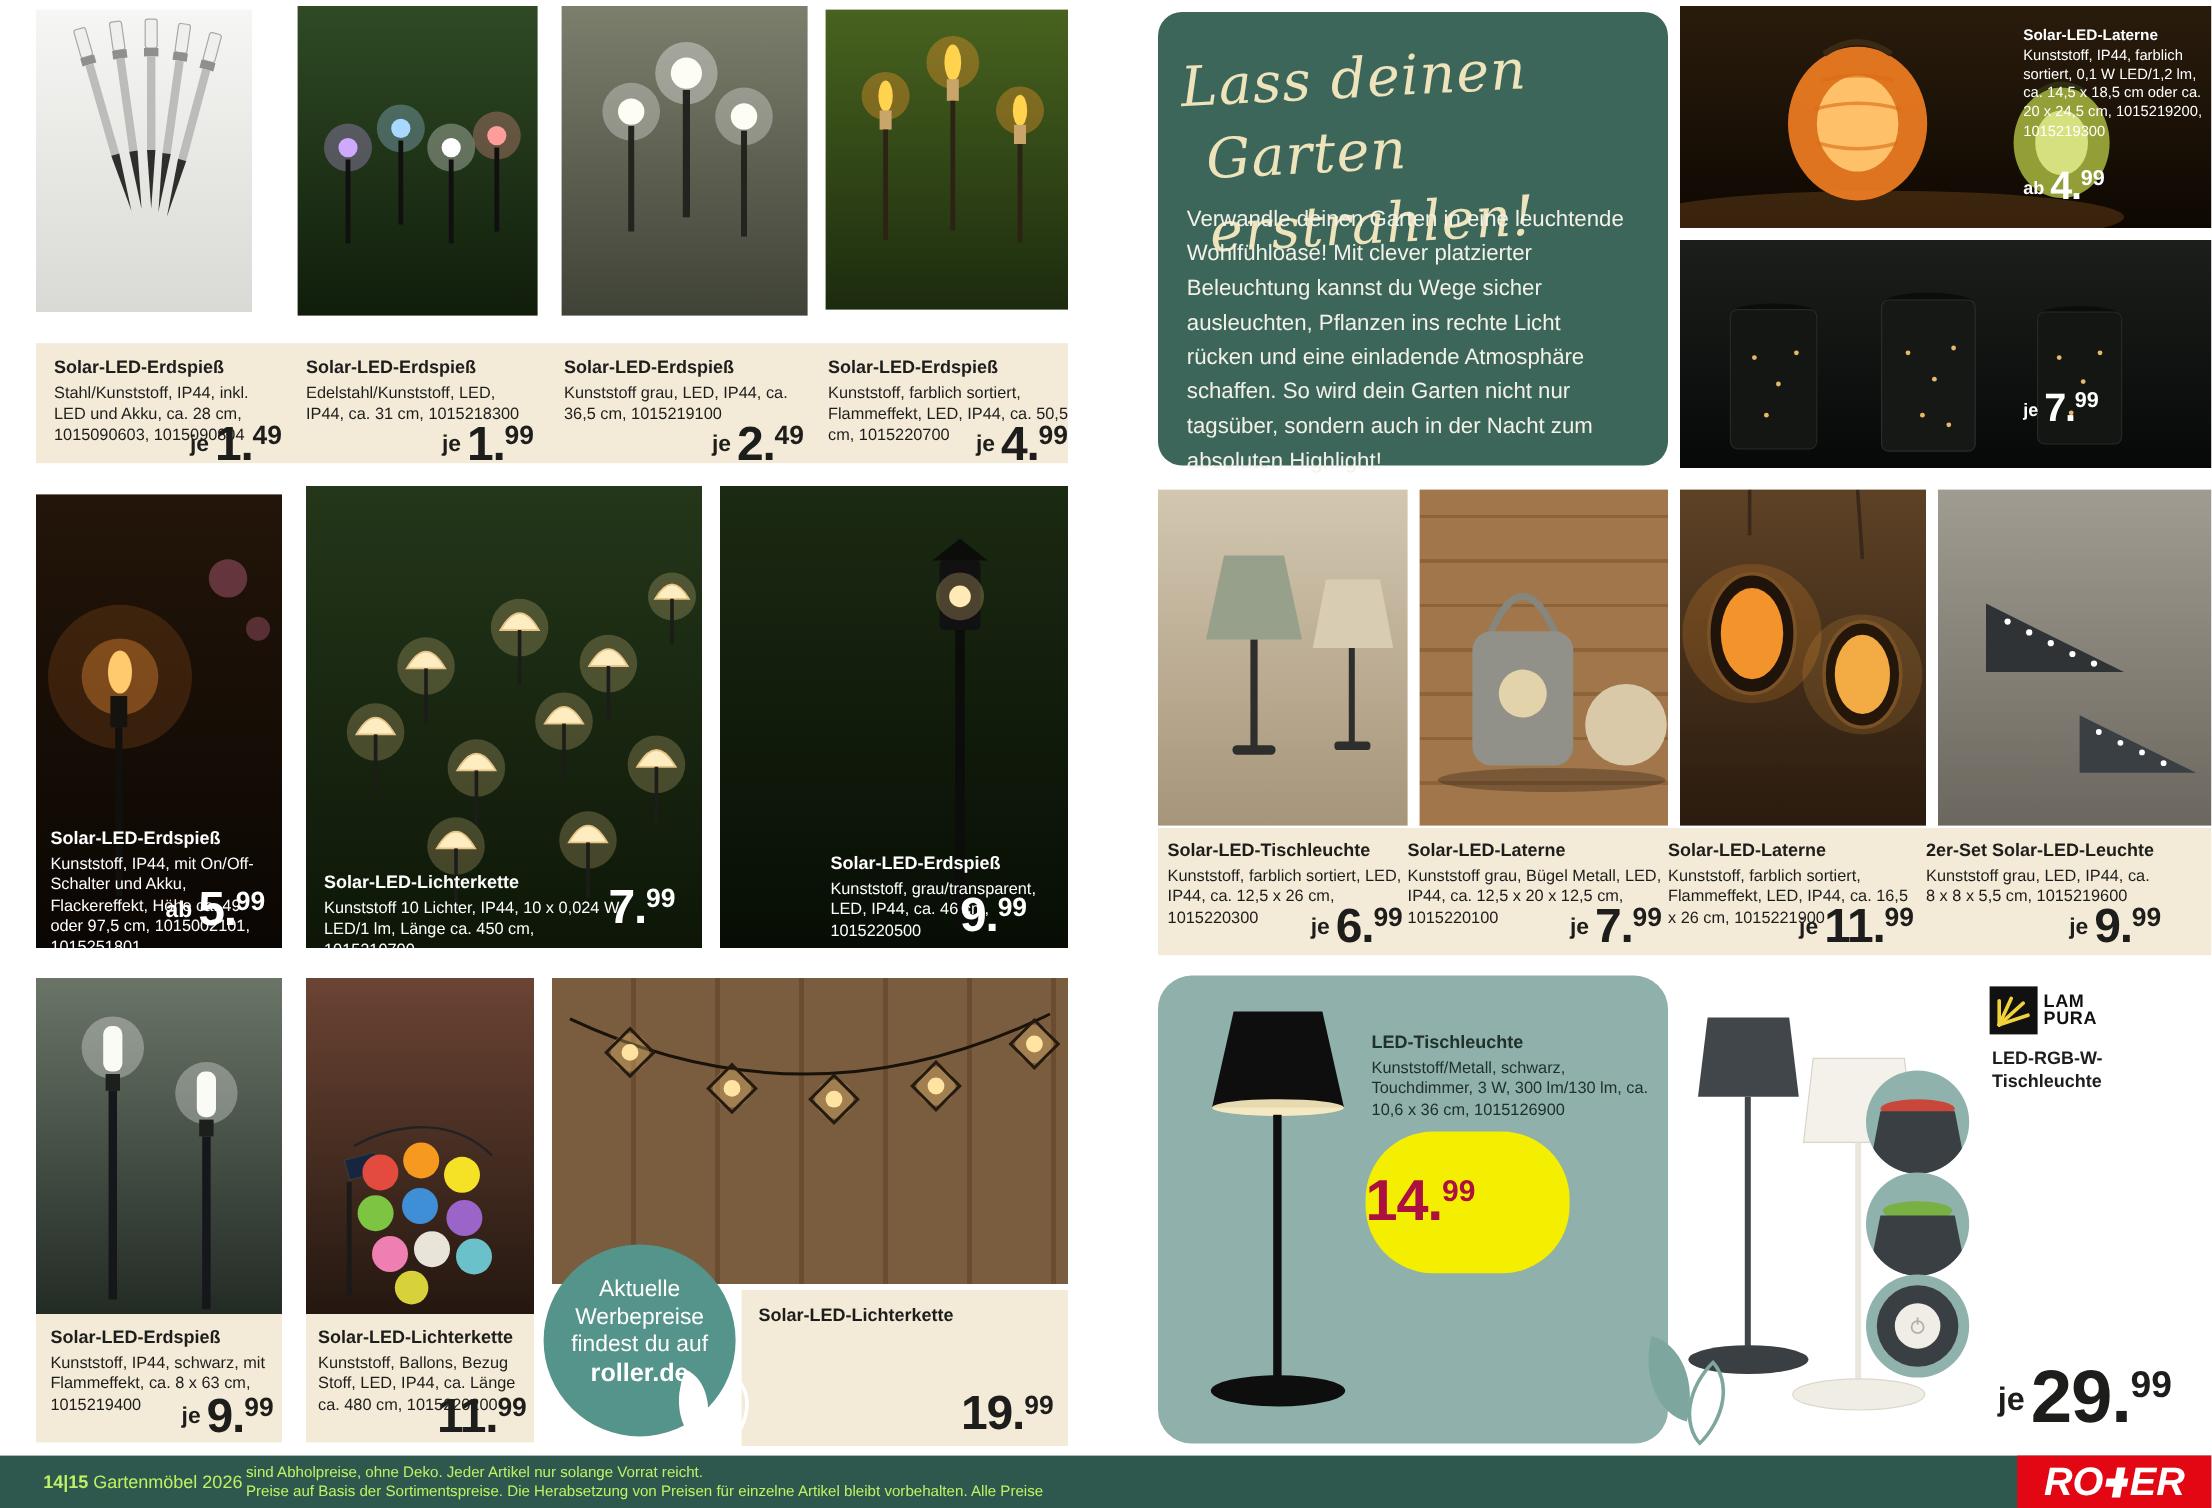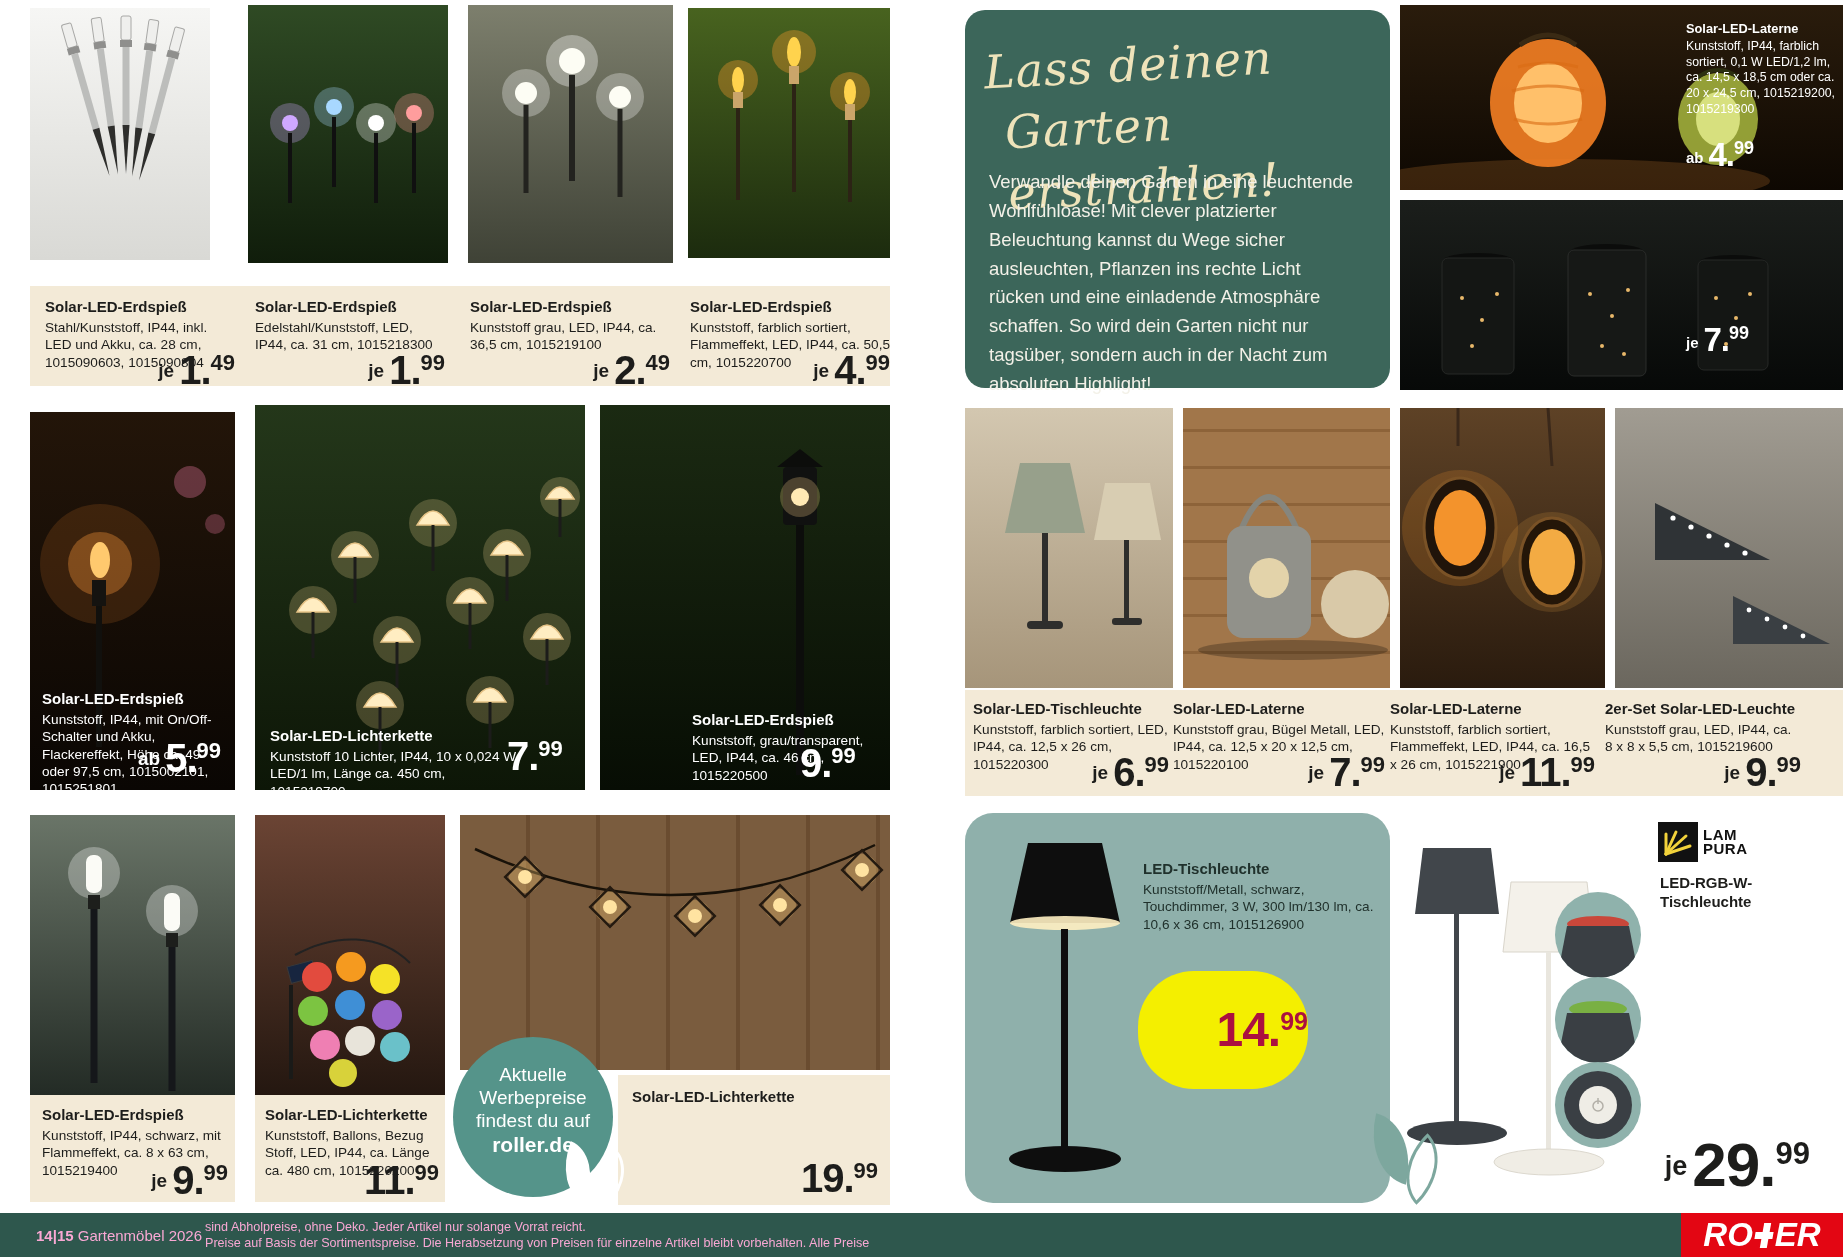--- a/index.html
+++ b/index.html
@@ -29,31 +29,31 @@
   .hero-title{position:absolute;left:22px;top:22px;font-family:"DejaVu Serif",serif;font-style:italic;
               font-size:46px;line-height:61px;color:#eee3ba;transform:rotate(-3deg);letter-spacing:1px}
   .hero-body{position:absolute;left:24px;top:158px;width:372px;font-size:18.5px;line-height:1.56;color:#f3f1e8}
   .badge{position:absolute;left:453px;top:1037px;width:160px;height:160px;border-radius:50%;background:#55948a;
          color:#fff;text-align:center;z-index:6}
   .badge .b1{font-size:19px;line-height:23px}
   .badge .b4{font-size:21px;line-height:26px;font-weight:bold}
   .leaf{position:absolute;border-radius:0 100% 0 100%}
   .panel{position:absolute;left:965px;top:813px;width:425px;height:390px;background:#8fb0ab;border-radius:28px}
   .panel .pname,.panel .pdesc{color:#20312c}
-  .bubble{position:absolute;left:173px;top:158px;width:170px;height:118px;background:#f4ef00;border-radius:56px;
-          display:flex;align-items:center;justify-content:flex-end}
+  .bubble{position:absolute;left:173px;top:130px;width:170px;height:118px;background:#f4ef00;border-radius:56px;
+          display:flex;align-items:center;justify-content:flex-start}
   .bubble .price{position:static;color:#ab1040}
   .bubble .main{font-size:48px;line-height:40px}
   .bubble .cents{font-size:25px;line-height:22px}
   .circle{position:absolute;width:86px;height:86px;border-radius:50%;background:#8fb2ac;overflow:hidden}
   .circle svg{width:100%;height:100%}
   .lampura{position:absolute;left:1658px;top:822px;display:flex;align-items:center;gap:5px}
   .lampura .ltxt{font-weight:bold;font-size:15px;line-height:14px;letter-spacing:.5px;color:#111}
   .lamp-icon{width:40px;height:40px;background:#111}
-  .footer{position:absolute;left:0;top:1213px;width:1843px;height:44px;background:#2e574d;color:#f9a8d4}
+  .footer{position:absolute;left:0;top:1213px;width:1843px;height:44px;background:#2e574d;color:#bef264}
   .rlogo{position:absolute;left:1681px;top:1213px;width:162px;height:44px;background:#e30613;display:flex;
          align-items:center;justify-content:center;color:#fff;font-weight:bold;font-style:italic;font-size:33px}
   .plus-icon{position:relative;width:20px;height:27px;margin:0 1px}
   .plus-icon::before{content:"";position:absolute;left:1px;top:10px;width:18px;height:7px;background:#fff;transform:skewX(-10deg)}
   .plus-icon::after{content:"";position:absolute;left:8px;top:1px;width:7px;height:25px;background:#fff;transform:skewX(-10deg)}
   
   .ph1{background:linear-gradient(180deg,#f6f6f4,#d9d9d5)}
   .ph2{background:linear-gradient(180deg,#2f4a24,#101d0b)}
   .ph3{background:linear-gradient(180deg,#7d7f6d,#3f4236)}
   .ph4{background:linear-gradient(180deg,#48631f,#1c2b0e)}

